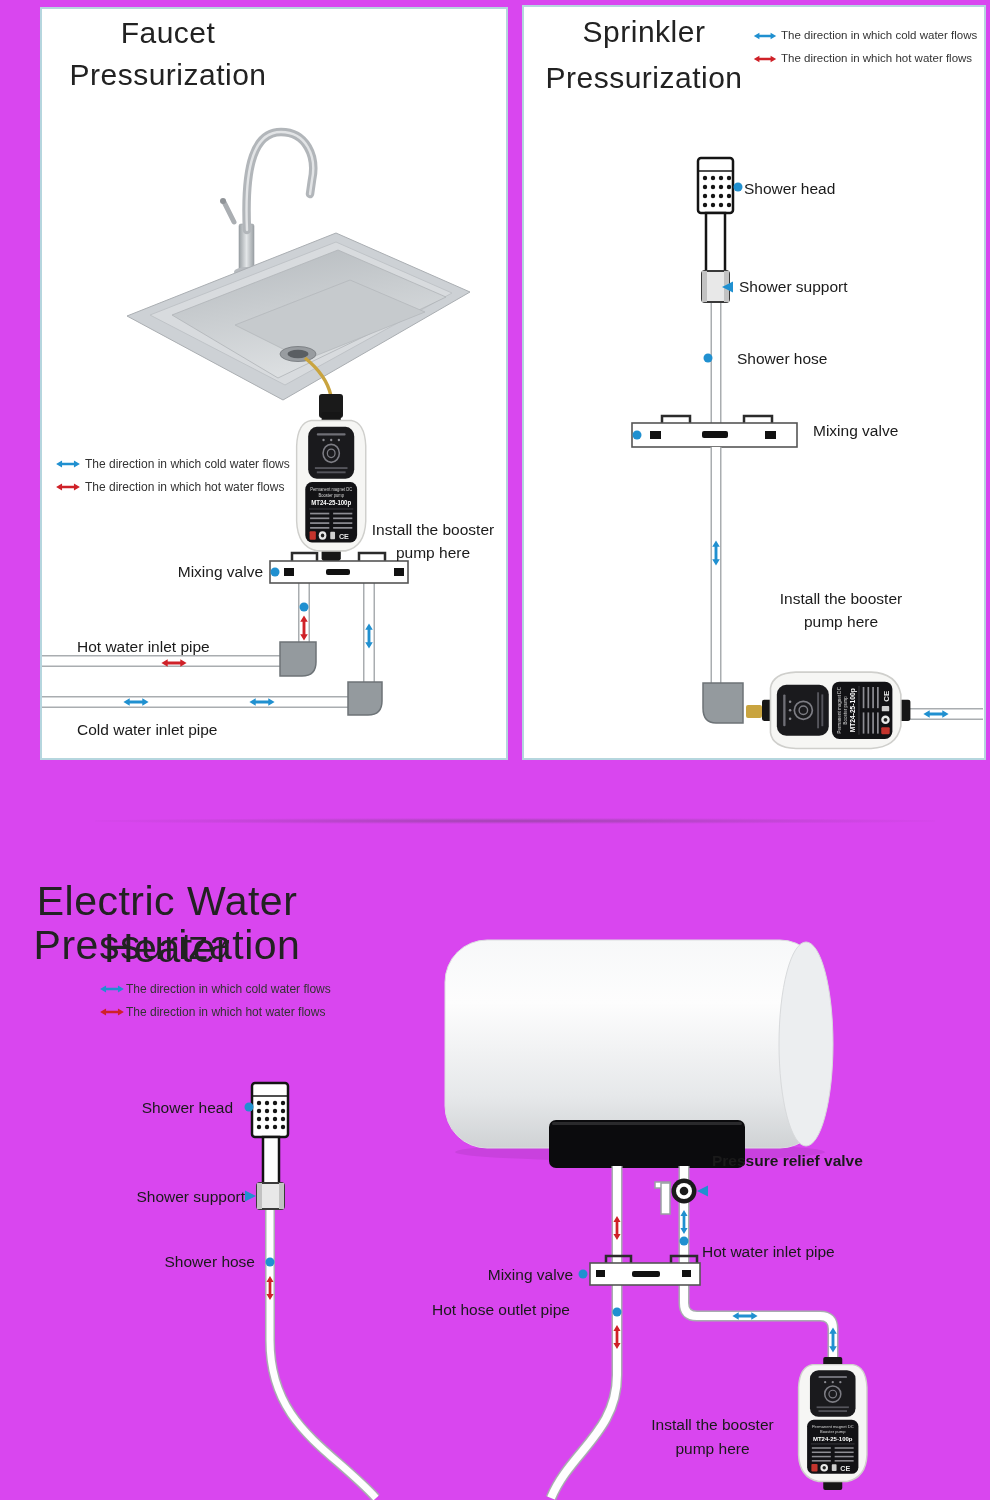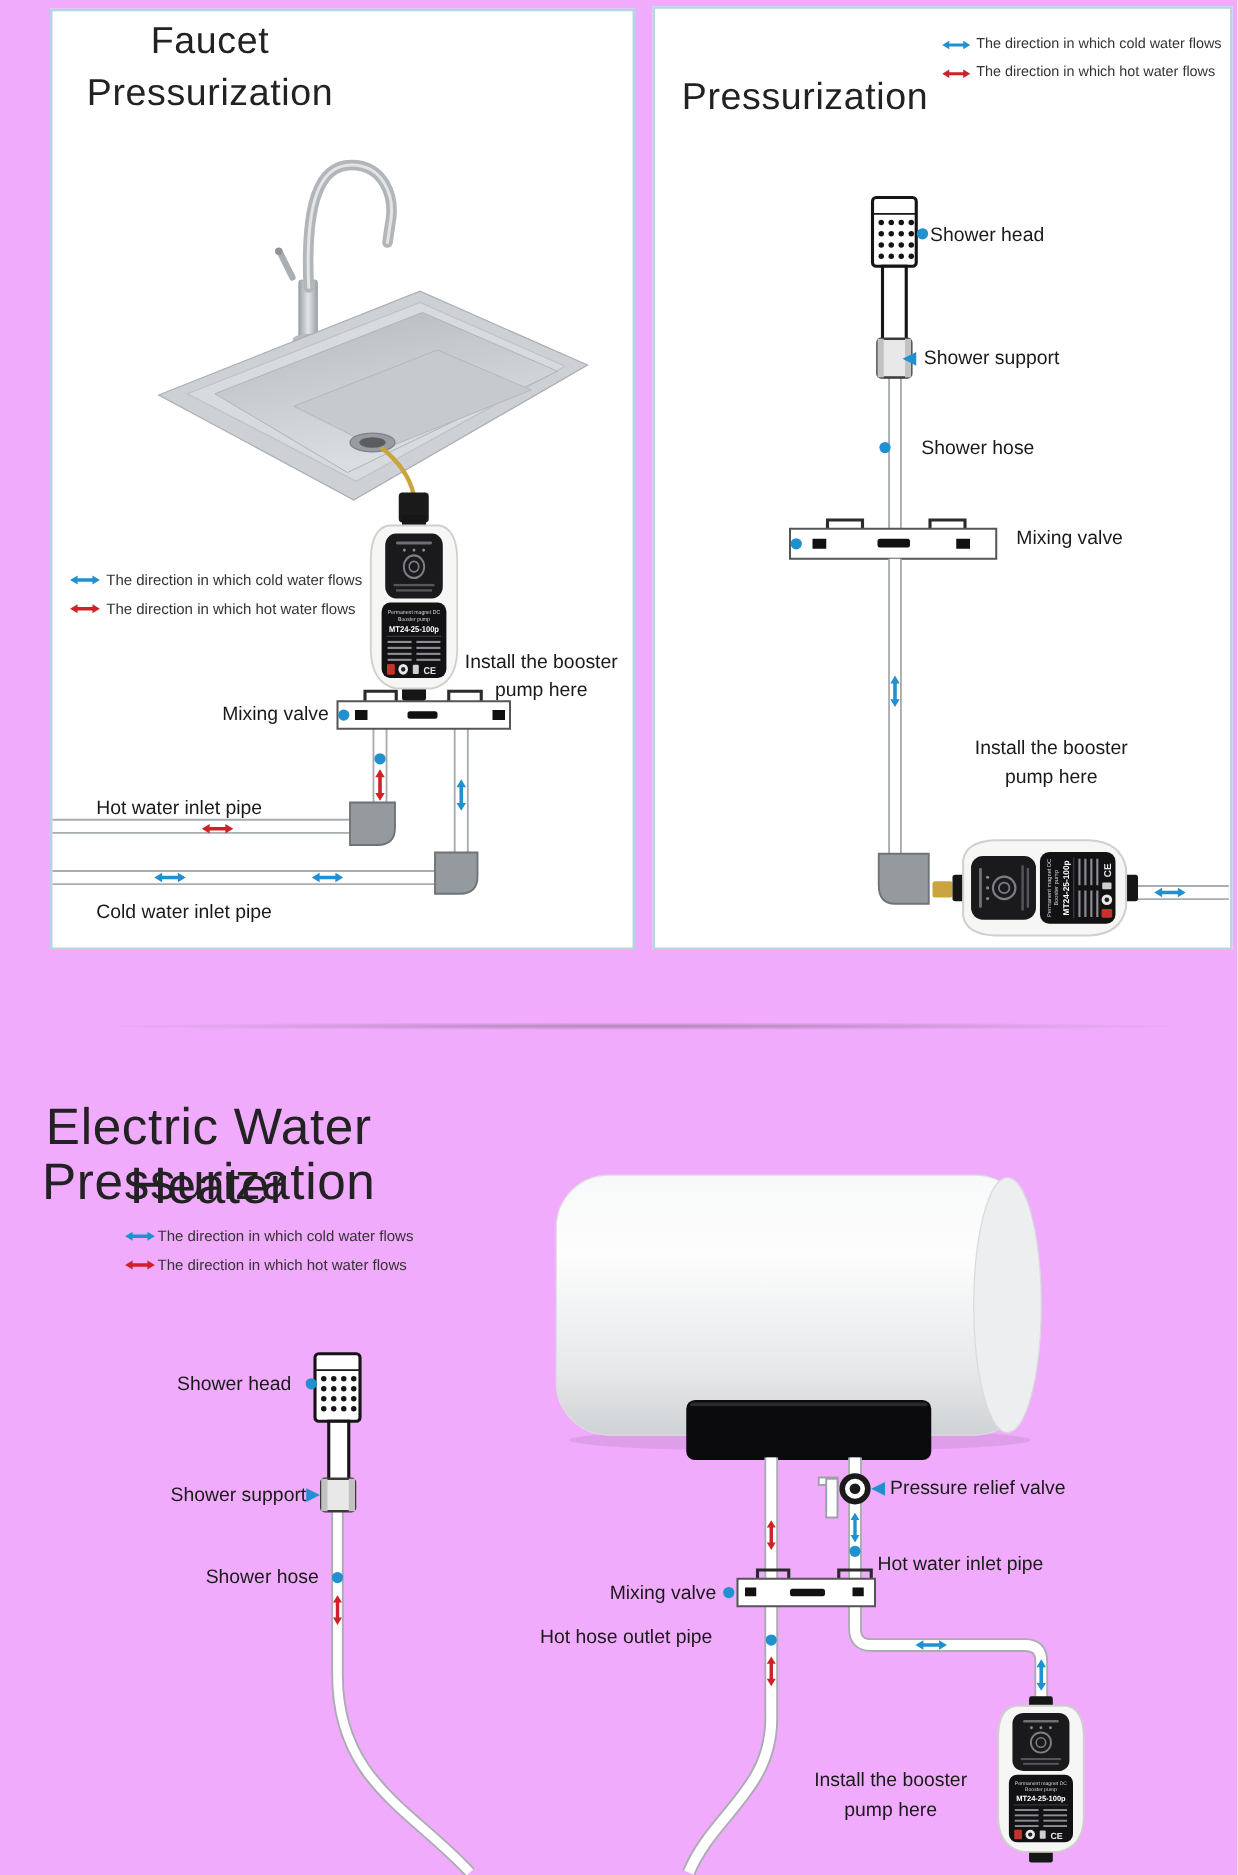--- a/index.html
+++ b/index.html
@@ -1,16 +1,16 @@
 <!DOCTYPE html>
 <html><head>
 <meta charset="utf-8">
 <style>
   html,body{margin:0;padding:0;background:#fff;}
-  #canvas{position:relative;width:990px;height:1500px;background:#f0abfc;overflow:hidden;
+  #canvas{position:relative;width:990px;height:1500px;background:#d946ef;overflow:hidden;
           font-family:"Liberation Sans","DejaVu Sans",sans-serif;color:#1c1c1c;}
   .panel{position:absolute;border:2px solid #b5d6de;background:#fff;box-sizing:border-box;}
   .lbl{position:absolute;font-size:15.5px;color:#1a1a1a;white-space:nowrap;line-height:1.2;}
   .lbl.sm{font-size:12px;color:#333;}
   .lbl.xs{font-size:11.5px;color:#333;}
   .lbl.center{text-align:center;white-space:normal;}
   .lbl.right{text-align:right;}
   .title{position:absolute;font-size:30px;color:#222;text-align:center;letter-spacing:0.5px;}
   .title.big{font-size:41px;}
   svg text{font-family:"Liberation Sans","DejaVu Sans",sans-serif;}
@@ -300,37 +300,38 @@
   <div class="title" style="left:40px;top:16px;width:256px;">Faucet</div>
   <div class="title" style="left:40px;top:58px;width:256px;">Pressurization</div>
   <div class="lbl sm" style="left:85px;top:457px;">The direction in which cold water flows</div>
   <div class="lbl sm" style="left:85px;top:480px;">The direction in which hot water flows</div>
   <div class="lbl center" style="left:368px;top:521px;width:130px;">Install the booster</div>
   <div class="lbl center" style="left:368px;top:544px;width:130px;">pump here</div>
   <div class="lbl right" style="left:155px;top:563px;width:108px;">Mixing valve</div>
   <div class="lbl" style="left:77px;top:638px;">Hot water inlet pipe</div>
   <div class="lbl" style="left:77px;top:721px;">Cold water inlet pipe</div>
 
+  <div class="title" style="left:524px;top:15px;width:240px;">Sprinkler</div>
   <div class="title" style="left:524px;top:61px;width:240px;">Pressurization</div>
   <div class="lbl xs" style="left:781px;top:29px;">The direction in which cold water flows</div>
   <div class="lbl xs" style="left:781px;top:52px;">The direction in which hot water flows</div>
   <div class="lbl" style="left:744px;top:180px;">Shower head</div>
   <div class="lbl" style="left:739px;top:278px;">Shower support</div>
   <div class="lbl" style="left:737px;top:350px;">Shower hose</div>
   <div class="lbl" style="left:813px;top:422px;">Mixing valve</div>
   <div class="lbl center" style="left:765px;top:590px;width:152px;">Install the booster</div>
   <div class="lbl center" style="left:765px;top:613px;width:152px;">pump here</div>
 
   <div class="title big" style="left:0px;top:878px;width:334px;">Electric Water Heater</div>
   <div class="title big" style="left:0px;top:922px;width:334px;">Pressurization</div>
   <div class="lbl sm" style="left:126px;top:982px;">The direction in which cold water flows</div>
   <div class="lbl sm" style="left:126px;top:1005px;">The direction in which hot water flows</div>
   <div class="lbl right" style="left:103px;top:1099px;width:130px;">Shower head</div>
   <div class="lbl right" style="left:105px;top:1188px;width:140px;">Shower support</div>
   <div class="lbl right" style="left:115px;top:1253px;width:140px;">Shower hose</div>
-  <div class="lbl" style="left:712px;top:1182px;">Pressure relief valve</div>
+  <div class="lbl" style="left:712px;top:1152px;font-weight:bold;">Pressure relief valve</div>
   <div class="lbl" style="left:702px;top:1243px;">Hot water inlet pipe</div>
   <div class="lbl right" style="left:455px;top:1266px;width:118px;">Mixing valve</div>
   <div class="lbl" style="left:432px;top:1301px;">Hot hose outlet pipe</div>
   <div class="lbl center" style="left:645px;top:1416px;width:135px;">Install the booster</div>
   <div class="lbl center" style="left:645px;top:1440px;width:135px;">pump here</div>
 
 </div>
 
 </body></html>

